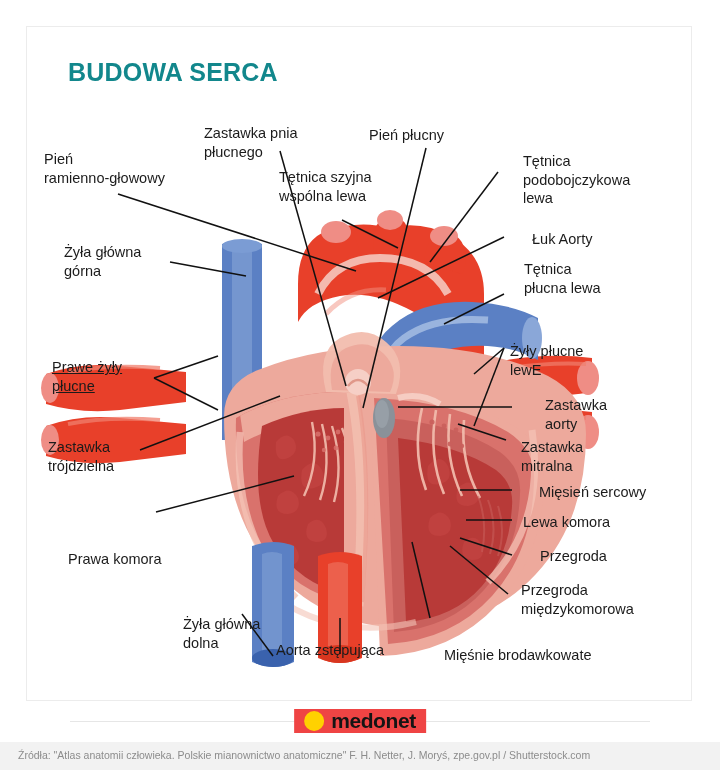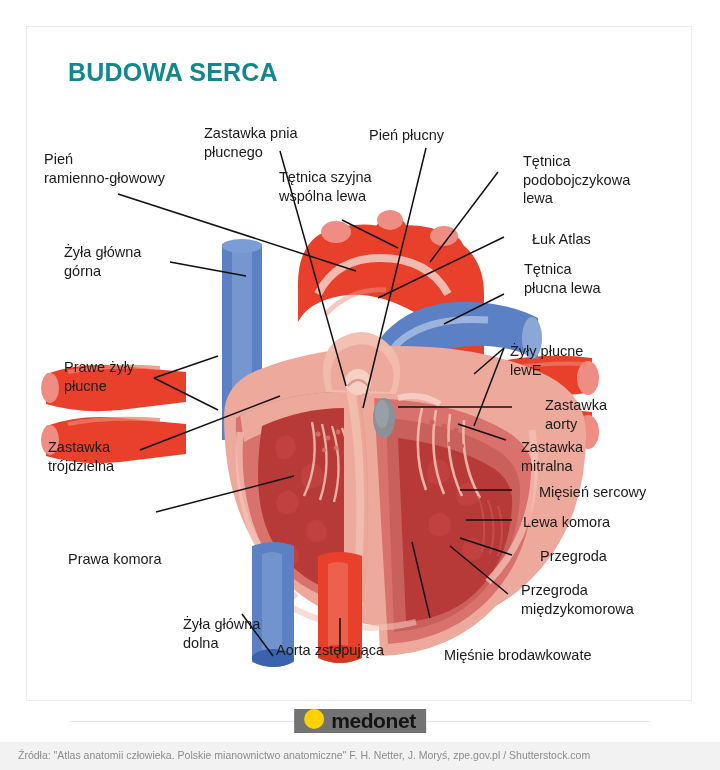--- a/index.html
+++ b/index.html
@@ -49,22 +49,22 @@
     position:absolute;left:0;top:700px;width:720px;height:42px;
   }
   .logo-line{
     position:absolute;top:21px;height:1px;background:#e6e6e6;
   }
   .logo-line.left{left:70px;width:236px;}
   .logo-line.right{right:70px;width:236px;}
   .logo{
     position:absolute;left:50%;top:50%;
     transform:translate(-50%,-50%);
-    display:flex;align-items:flex-start;gap:7px;
-    background:#737373;padding:0 10px;
+    display:flex;align-items:center;gap:7px;
+    background:#ef4444;padding:0 10px;
   }
   .logo-dot{width:20px;height:20px;border-radius:50%;background:#ffd100;}
   .logo-txt{font-size:21px;font-weight:bold;color:#141414;letter-spacing:-.4px;}
 
   .srcbar{
     position:absolute;left:0;top:742px;width:720px;height:28px;
     background:#f2f2f2;
   }
   .srctxt{
     position:absolute;left:18px;top:7px;
@@ -273,26 +273,26 @@
   <div class="lbl" style="left:369px;top:126px;">Pień płucny</div>
   <div class="lbl" style="left:279px;top:168px;">Tętnica szyjna
 wspólna lewa</div>
   <div class="lbl" style="left:44px;top:150px;">Pień
 ramienno-głowowy</div>
   <div class="lbl" style="left:523px;top:152px;">Tętnica
 podobojczykowa
 lewa</div>
   <div class="lbl" style="left:64px;top:243px;">Żyła główna
 górna</div>
-  <div class="lbl" style="left:532px;top:230px;">Łuk Atlas</div>
+  <div class="lbl" style="left:532px;top:230px;">Łuk Aorty</div>
   <div class="lbl" style="left:524px;top:260px;">Tętnica
 płucna lewa</div>
   <div class="lbl" style="left:510px;top:310px;margin-top:32px;">Żyły płucne
 lewE</div>
-  <div class="lbl" style="left:64px;top:358px;">Prawe żyły
+  <div class="lbl" style="left:52px;top:358px;text-decoration:underline;">Prawe żyły
 płucne</div>
   <div class="lbl" style="left:545px;top:396px;">Zastawka
 aorty</div>
   <div class="lbl" style="left:48px;top:438px;">Zastawka
 trójdzielna</div>
   <div class="lbl" style="left:521px;top:438px;">Zastawka
 mitralna</div>
   <div class="lbl" style="left:539px;top:483px;">Mięsień sercowy</div>
   <div class="lbl" style="left:68px;top:506px;margin-top:44px;">Prawa komora</div>
   <div class="lbl" style="left:523px;top:513px;">Lewa komora</div>

